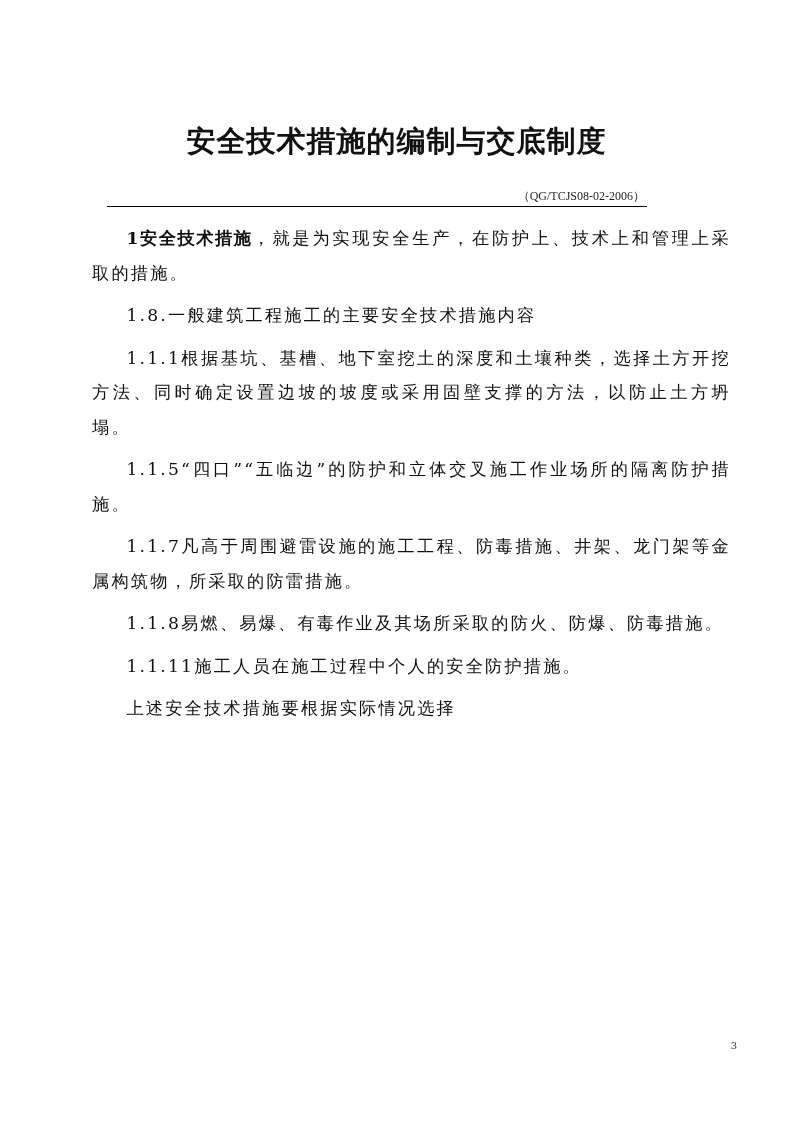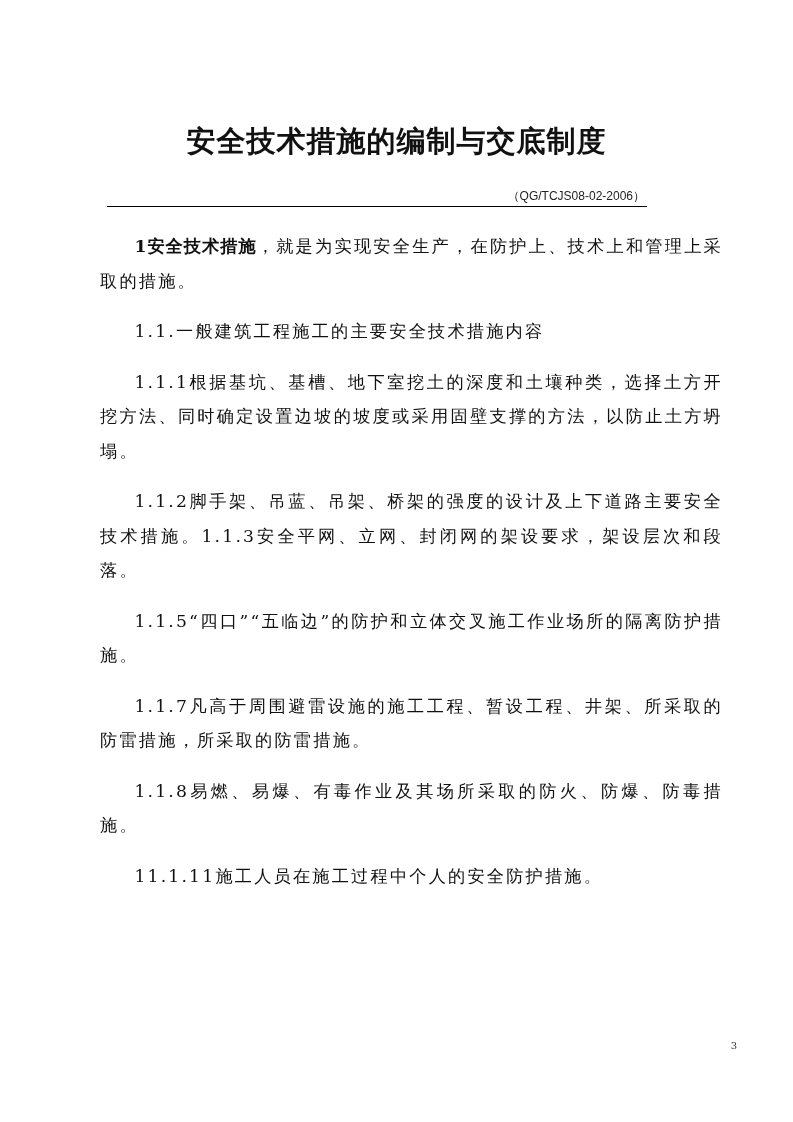--- a/index.html
+++ b/index.html
@@ -7,48 +7,48 @@
       width: 793px; height: 1122px; position: relative; overflow: hidden;
       font-family: "DejaVu Serif", "Liberation Serif", serif; color: #111;
     }
     .title {
       position: absolute; left: 0; width: 793px; top: 122px;
       text-align: center; font-size: 29px; font-weight: bold;
       letter-spacing: 1px; color: #111;
     }
     .code {
       position: absolute; right: 148px; top: 188px;
-      font-size: 12px; color: #222; font-family: Liberation Sans, sans-serif; margin-left: 28px;
+      font-size: 12px; color: #222; font-family: Liberation Serif, serif; margin-left: 28px;
     }
     .rule {
       position: absolute; left: 107px; width: 540px; top: 206px;
       height: 0; border-top: 1.5px solid #000;
     }
     .content {
       position: absolute; left: 84px; width: 655px; top: 213px;
       font-size: 17.2px; line-height: 34.5px; letter-spacing: 2.2px;
     }
-    .content p { margin: 16px; text-indent: 2em; text-align: justify; }
+    .content p { margin: 8px; text-indent: 2em; text-align: justify; }
     .content p.noindent { text-indent: 0; }
     .content b { font-weight: bold; letter-spacing: 1px; }
     .page-num {
       position: absolute; right: 56px; top: 1040px; font-size: 10px; color: #333;
     }
   </style>
 </head>
 <body>
 
 <div class="title">安全技术措施的编制与交底制度</div>
 <div class="code">（QG/TCJS08-02-2006）</div>
 <div class="rule"></div>
 
 <div class="content">
   <p><b>1安全技术措施</b><span>，就是为实现安全生产，在防护上、技术上和管理上采取的措施。</span></p>
-  <p>1.1.一般建筑工程施工的主要安全技术措施内容</p>
+  <p>1.8.一般建筑工程施工的主要安全技术措施内容</p>
   <p>1.1.1根据基坑、基槽、地下室挖土的深度和土壤种类，选择土方开挖方法、同时确定设置边坡的坡度或采用固壁支撑的方法，以防止土方坍塌。</p>
-  <p>1.1.2脚手架、吊蓝、吊架、桥架的强度的设计及上下道路主要安全技术措施。1.1.3安全平网、立网、封闭网的架设要求，架设层次和段落。</p>
   <p>1.1.5“四口”“五临边”的防护和立体交叉施工作业场所的隔离防护措施。</p>
-  <p>1.1.7凡高于周围避雷设施的施工工程、暂设工程、井架、所采取的防雷措施，所采取的防雷措施。</p>
+  <p>1.1.7凡高于周围避雷设施的施工工程、防毒措施、井架、龙门架等金属构筑物，所采取的防雷措施。</p>
   <p>1.1.8易燃、易爆、有毒作业及其场所采取的防火、防爆、防毒措施。</p>
-  <p>11.1.11施工人员在施工过程中个人的安全防护措施。</p>
+  <p>1.1.11施工人员在施工过程中个人的安全防护措施。</p>
+  <p>上述安全技术措施要根据实际情况选择</p>
 </div>
 
 <div class="page-num">3</div>
 
 </body></html>

